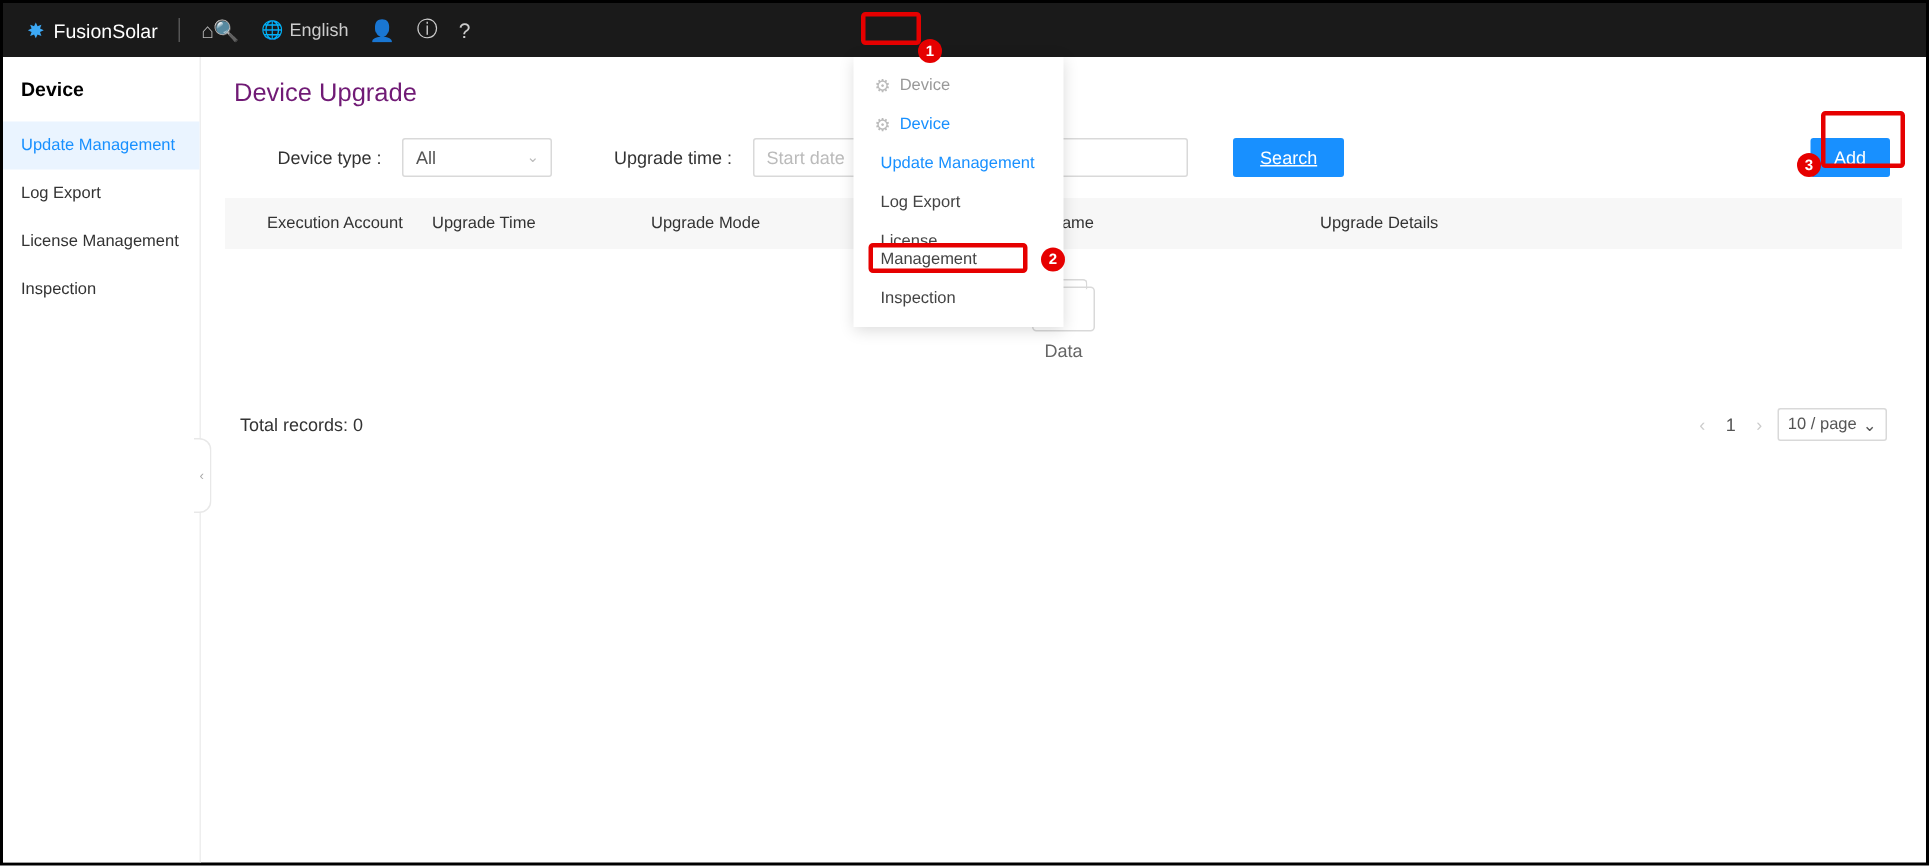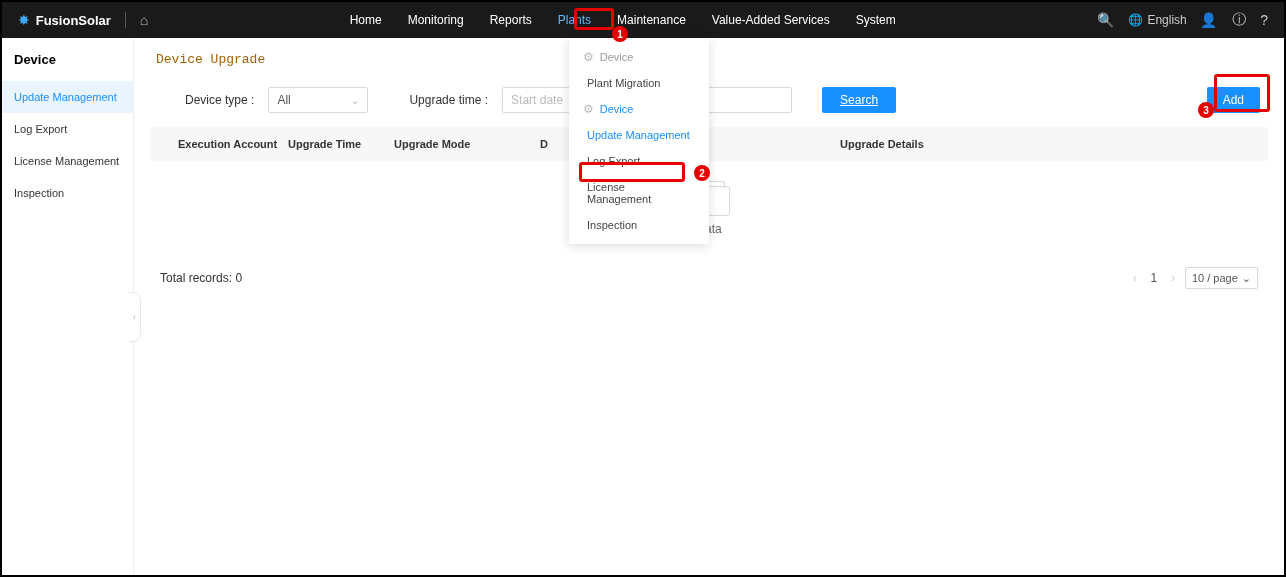--- a/index.html
+++ b/index.html
@@ -1,54 +1,54 @@
 <!DOCTYPE html>
 <html><head>
 <meta charset="utf-8">
 <style>
 * { margin:0; padding:0; box-sizing:border-box; font-family:Arial,Helvetica,sans-serif; }
 body { width:1286px; height:577px; border:2px solid #000; background:#fff; overflow:hidden; position:relative; }
 
 .topbar { background:#1a1a1a; color:#fff; height:36px; display:flex; align-items:center; padding:0 16px; font-size:12px; }
 .logo-area { display:flex; align-items:center; gap:6px; }
 .logo-icon { color:#3da9f5; font-size:14px; }
-.brand { font-size:13px;font-weight:bold; }
+.brand { font-size:13px; }
 .divider { width:1px; height:16px; background:#555; margin:0 14px; }
 .home-ic { font-size:14px; color:#bbb; }
 .navspace { flex:1; display:flex; justify-content:center; gap:22px; }
 .nav-item { color:#fff; cursor:pointer; padding:4px 2px; }
 .nav-item.active { color:#5bbcff; }
 .nav-plants { position:relative; }
 .right-icons { display:flex; align-items:center; gap:14px; color:#ccc; }
 .right-icons .ic { font-size:14px; cursor:pointer; }
 .lang { display:flex; align-items:center; gap:4px; font-size:12px; }
 
 .layout { display:flex; height:calc(100% - 36px); }
 .sidebar { width:132px; border-right:1px solid #eee; background:#fff; }
 .side-title { font-size:13px; font-weight:bold; padding:14px 12px; }
 .side-item { font-size:11px; padding:10px 12px; color:#333; cursor:pointer; }
 .side-item.active { background:#eaf4ff; color:#1890ff; }
 .side-collapse { position:absolute; left:127px; top:290px; width:12px; height:50px; background:#fff; border:1px solid #e8e8e8; border-left:none; border-radius:0 8px 8px 0; display:flex; align-items:center; justify-content:center; font-size:9px; color:#aaa; cursor:pointer; }
 
 .main { flex:1; padding:10px 16px; position:relative; }
-.page-title { color:#a16207; font-size:13px; margin:4px 0 14px 6px;font-family:Liberation Mono, monospace; }
+.page-title { color:#701a75; font-size:17px; margin:4px 0 14px 6px; }
 
 .filterbar { display:flex; align-items:center; gap:14px; padding:6px 8px; font-size:12px; }
 .label { color:#333;margin-left:27px; }
 .sel { width:100px; height:26px; border:1px solid #d9d9d9; border-radius:2px; display:flex; align-items:center; justify-content:space-between; padding:0 8px; color:#555; font-size:12px; cursor:pointer; background:#fff; }
 .sel .chev { color:#bbb; font-size:10px; }
 .daterange { width:290px; height:26px; border:1px solid #d9d9d9; border-radius:2px; display:flex; align-items:center; padding:0 8px; color:#bbb; font-size:12px; cursor:pointer; background:#fff; gap:6px; }
 .daterange .arrow { margin:0 6px; color:#bbb; }
 .search-btn { background:#1890ff; color:#fff; border:none; height:26px; padding:0 18px; border-radius:2px; font-size:12px; cursor:pointer; margin-left:16px;text-decoration:underline; }
 .add-btn { background:#1890ff; color:#fff; border:none; height:26px; padding:0 16px; border-radius:2px; font-size:12px; cursor:pointer; margin-left:auto; }
 
 .tablewrap { margin-top:8px; }
 .thead { display:flex; background:#f7f7f7; height:34px; align-items:center; font-size:11px; color:#333; padding:0 12px; }
-.th { flex:0 0 auto;font-weight:bold; }
-.th.exec{width:110px;margin-left:16px;} .th.time{width:106px;} .th.mode{width:146px;} .th.d{width:120px;} .th.name{width:180px;} .th.det{width:200px;}
+.th { flex:0 0 auto; }
+.th.exec{width:110px;margin-left:16px;} .th.time{width:146px;} .th.mode{width:146px;} .th.d{width:120px;} .th.name{width:180px;} .th.det{width:200px;}
 
 .empty { height:100px; display:flex; flex-direction:column; align-items:center; justify-content:center; color:#666; font-size:12px; gap:6px; }
 .empty-box { width:42px; height:30px; border:1px solid #d9d9d9; border-radius:3px; position:relative; }
 .empty-box::before { content:""; position:absolute; top:-6px; left:4px; right:4px; height:6px; border:1px solid #d9d9d9; border-bottom:none; border-radius:3px 3px 0 0; }
 
 .footer { display:flex; align-items:center; font-size:12px; color:#333; padding:6px 10px; }
 .footer .right { margin-left:auto; display:flex; align-items:center; gap:10px; color:#555; }
 .pg-btn { color:#ccc; cursor:pointer; font-size:12px; }
 .pg-num { min-width:14px; text-align:center; }
 .pg-size { border:1px solid #d9d9d9; height:22px; padding:0 6px; display:flex; align-items:center; gap:4px; border-radius:2px; cursor:pointer; font-size:11px;justify-content:flex-end; }
@@ -72,47 +72,37 @@
 </head>
 <body>
 
 <div class="topbar">
   <div class="logo-area">
     <span class="logo-icon">✸</span>
     <span class="brand">FusionSolar</span>
   </div>
   <div class="divider"></div>
   <span class="home-ic">⌂</span>
-  <div class="navspace">
-    <span class="nav-item">Home</span>
-    <span class="nav-item">Monitoring</span>
-    <span class="nav-item">Reports</span>
-    <span class="nav-item active nav-plants">Plants</span>
-    <span class="nav-item">Maintenance</span>
-    <span class="nav-item">Value-Added Services</span>
-    <span class="nav-item">System</span>
-  </div>
   <div class="right-icons">
     <span class="ic">🔍</span>
     <span class="lang">
         <span>🌐</span>
         <span>English</span>
       </span>
     <span class="ic">👤</span>
     <span class="ic">ⓘ</span>
     <span class="ic">?</span>
   </div>
 </div>
 
 <div class="dropdown">
   <div class="dd-head">
       <span class="gear">⚙</span>
       <span>Device</span>
     </div>
-  <div class="dd-item">Plant Migration</div>
   <div class="dd-head device">
       <span class="gear">⚙</span>
       <span>Device</span>
     </div>
   <div class="dd-item" style="color:#1890ff">Update Management</div>
   <div class="dd-item">Log Export</div>
   <div class="dd-item">License Management</div>
   <div class="dd-item">Inspection</div>
 </div>
 

